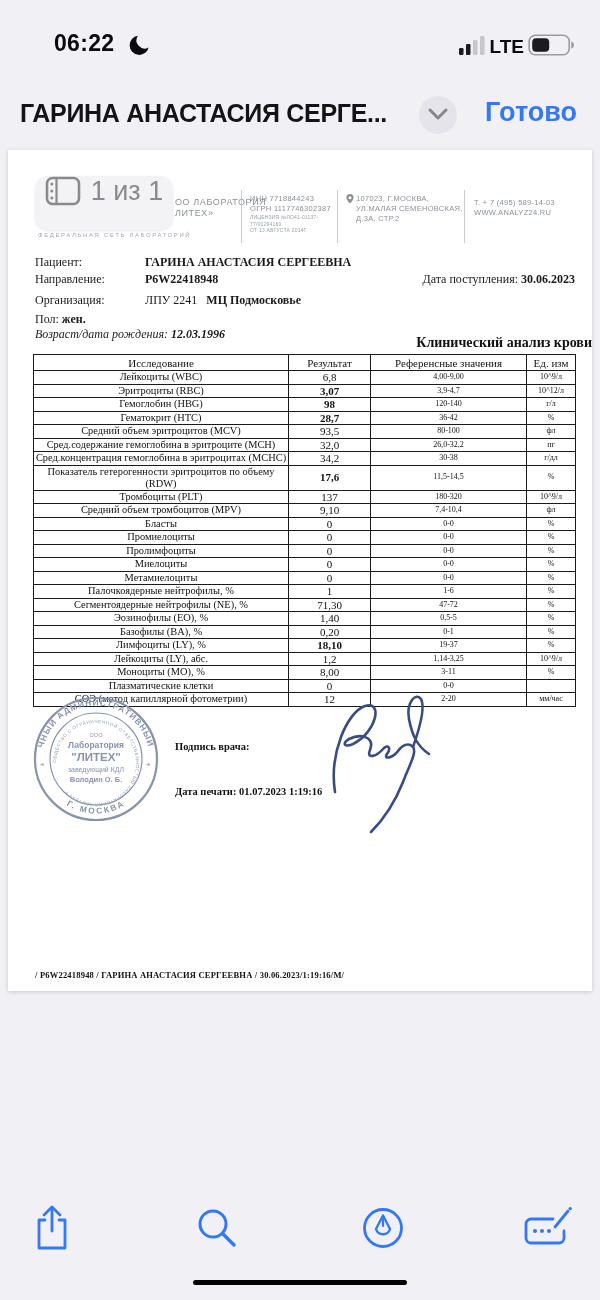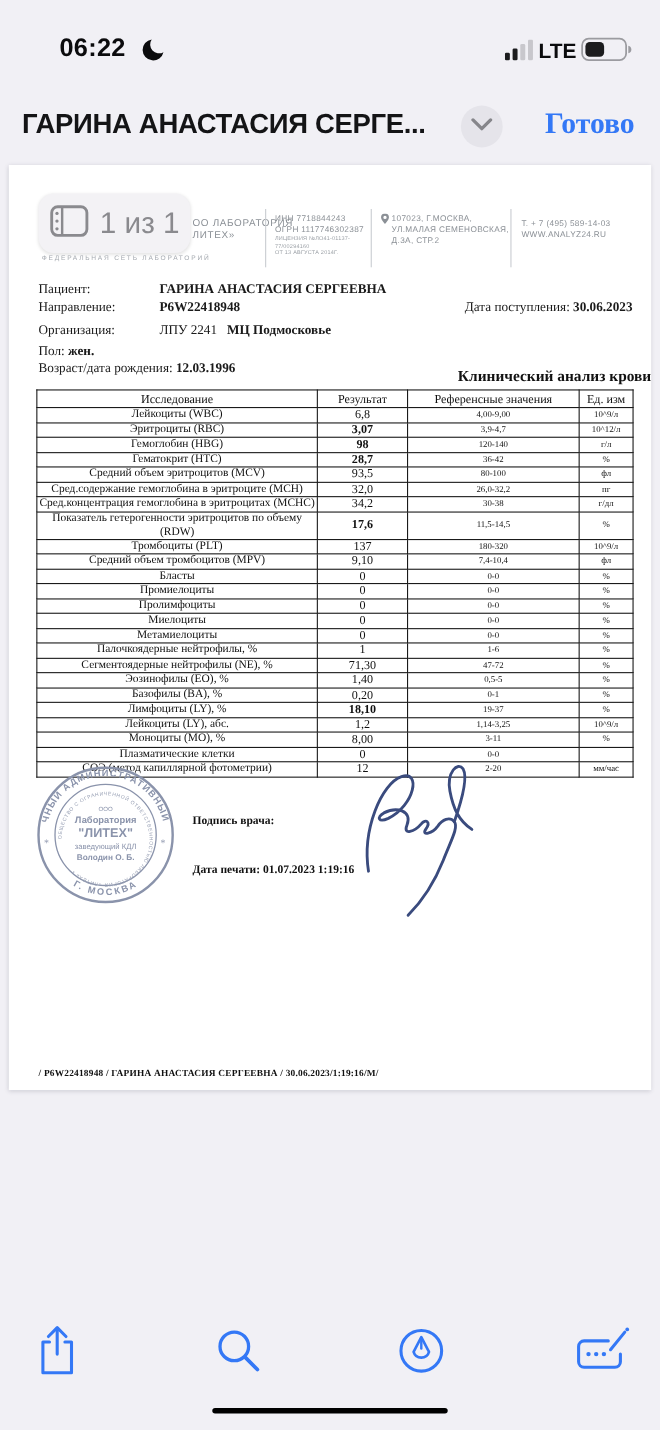--- a/index.html
+++ b/index.html
@@ -15,27 +15,27 @@
   .status-bar { position:absolute; top:0; left:0; width:600px; height:75px; }
   .time { position:absolute; left:54px; top:30px; font-size:23px; font-weight:700; color:#0b0b0d; letter-spacing:.3px; }
   .moon { position:absolute; left:128px; top:34px; }
   .status-right { position:absolute; right:24px; top:33px; display:flex; align-items:center; gap:4px; }
   .lte { font-size:19px; font-weight:600; color:#0b0b0d; }
 
   
   .nav-bar { position:absolute; top:75px; left:0; width:600px; height:73px; }
   .nav-title { position:absolute; left:20px; top:24px; font-size:25px; font-weight:700; color:#141416; letter-spacing:-.3px; white-space:nowrap; max-width:395px; overflow:hidden; }
   .chevron-btn { position:absolute; left:419px; top:21px; width:38px; height:38px; border-radius:50%; background:#E5E4EA; display:flex; align-items:center; justify-content:center; cursor:pointer; }
-  .done-btn { position:absolute; right:23px; top:22px; font-size:27px; font-weight:600; color:#3478F6; cursor:pointer;font-family:Liberation Serif, serif; }
+  .done-btn { position:absolute; right:23px; top:22px; font-size:27px; font-weight:600; color:#3478F6; cursor:pointer; }
 
   
   .page { position:absolute; left:8px; top:150px; width:584px; height:841px; background:#fff; box-shadow:0 1px 4px rgba(60,60,80,.22); }
 
   
-  .page-pill { position:absolute; left:27px; top:26px; width:138px; height:54px; border-radius:14px; background:#F3F2F5; box-shadow:0 1px 3px rgba(0,0,0,.10); display:flex; align-items:center; justify-content:center; gap:10px; cursor:pointer; }
+  .page-pill { position:absolute; left:27px; top:26px; width:138px; height:54px; border-radius:14px; background:#F3F2F5; box-shadow:0 1px 3px rgba(0,0,0,.10); display:flex; align-items:flex-start; justify-content:center; gap:10px; cursor:pointer; }
   .page-pill-label { font-size:27px; color:#8A8A8E; font-weight:500; }
 
   
   .letterhead { position:absolute; left:0; top:0; width:584px; height:100px; color:#8B9096; }
   .lab-name { position:absolute; left:167px; top:47px; font-size:9px; letter-spacing:.6px; line-height:11px; }
   .lab-network { position:absolute; left:30px; top:82px; font-size:6px; letter-spacing:1.6px; color:#A5AAB0; }
   .lh-div { position:absolute; top:40px; width:1px; height:53px; background:#C9CCD1; }
   .lh-block { position:absolute; top:44px; font-size:7.5px; line-height:10px; letter-spacing:.3px; }
   .lh-tiny { font-size:5px; line-height:6.5px; letter-spacing:.2px; color:#9CA1A7; }
   .pin { position:absolute; left:-10px; top:0; }
@@ -172,21 +172,21 @@
   </div>
   <div class="pt" style="right:17px; top:122px; position:absolute;">
     <span>Дата поступления: </span><b>30.06.2023</b>
   </div>
   <div class="pt" style="left:27px; top:143px;">
     <span class="lbl-col">Организация:</span><span>ЛПУ 2241</span>&nbsp;&nbsp;&nbsp;<b>МЦ Подмосковье</b>
   </div>
   <div class="pt" style="left:27px; top:162px;">
     <span>Пол: </span><b>жен.</b>
   </div>
-  <div class="pt" style="left:27px; top:177px;">
+  <div class="pt" style="left:27px; top:177px;font-style:italic;">
     <span>Возраст/дата рождения: </span><b>12.03.1996</b>
   </div>
 
   <div class="report-title">Клинический анализ крови</div>
 
   <table class="results">
     <colgroup>
         <col class="col-name">
         <col class="col-result">
         <col class="col-ref">

